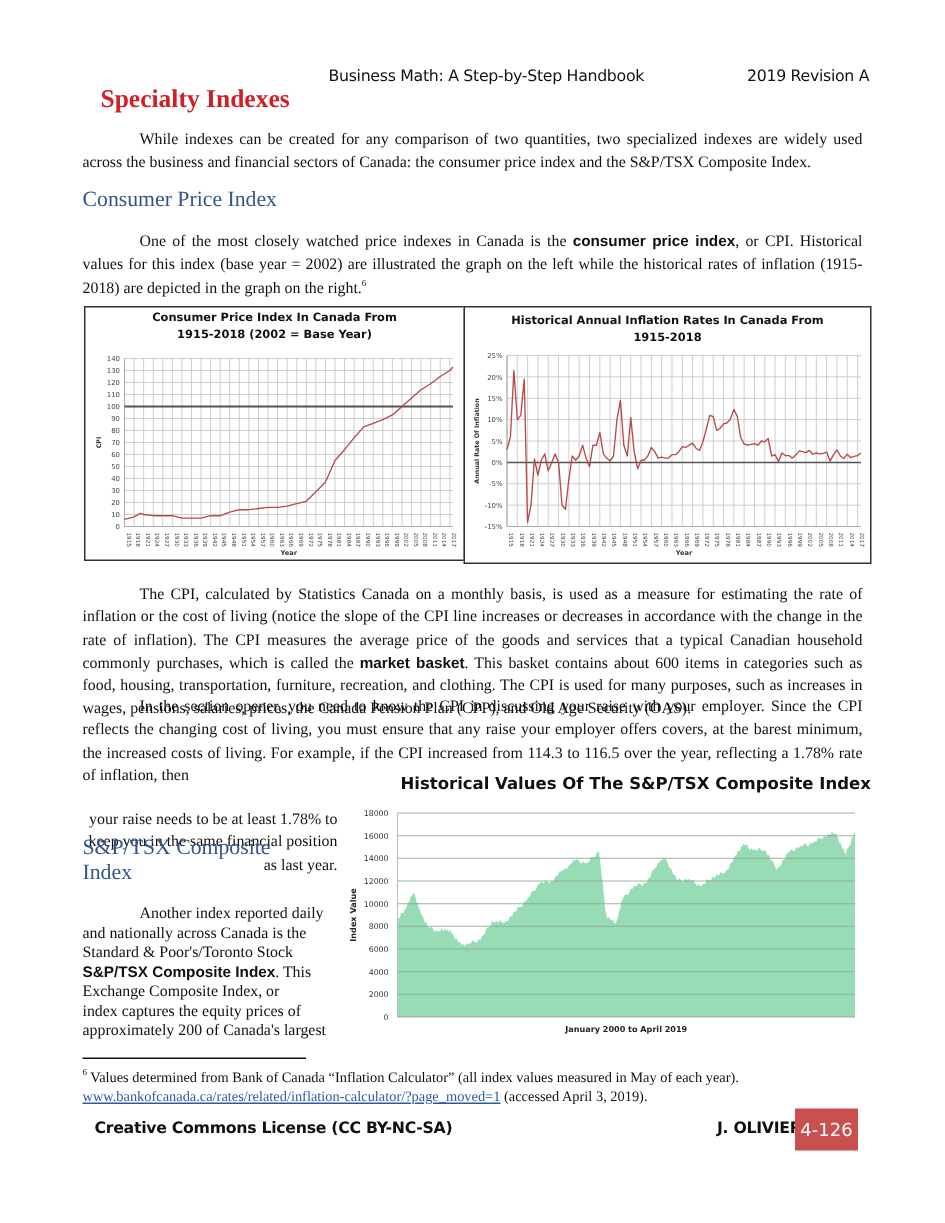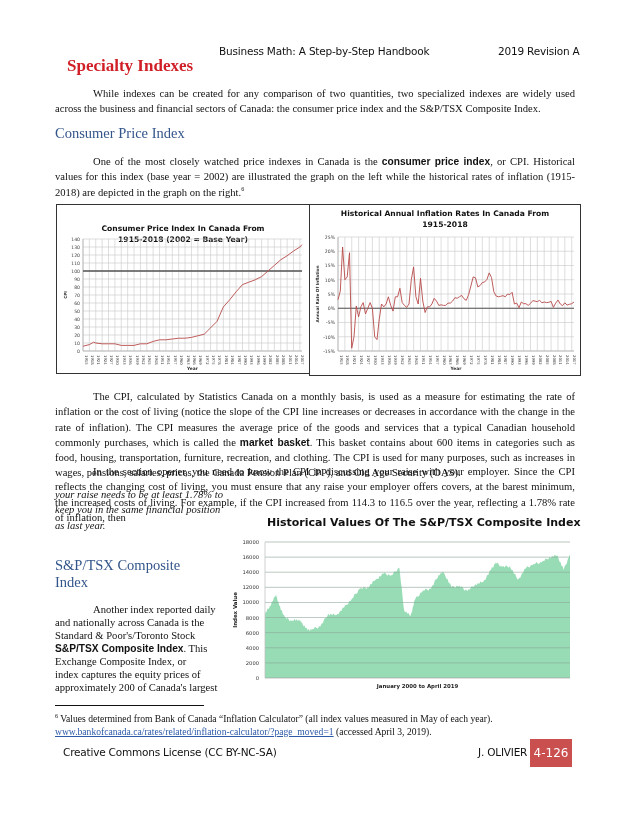--- a/index.html
+++ b/index.html
@@ -10,21 +10,21 @@
   .h2 { font-family: "Liberation Serif", serif; color: #33558a; font-size: 14.5px; }
   .para { font-family: "Liberation Serif", serif; font-size: 10.6px; line-height: 15.3px; color: #111; text-align: justify; }
   .para .ind { display: inline-block; width: 38px; }
   .para b { font-family: "Liberation Sans", sans-serif; font-weight: bold; font-size: 10.2px; }
   sup { font-size: 6px; vertical-align: super; line-height: 0; }
   .chartbox { border: 1.5px solid #333; background: #fff; box-sizing: border-box; }
   .ctitle { font-family: "DejaVu Sans", sans-serif; font-weight: bold; font-size: 7.6px; text-align: center; line-height: 11px; color: #111; }
   svg text { font-family: "DejaVu Sans", sans-serif; }
   .foot { font-family: "Liberation Serif", serif; font-size: 9.6px; line-height: 13px; }
   .foot a { color: #2d5aa8; text-decoration: underline; }
-  .license { font-family: "DejaVu Sans", sans-serif; font-size: 10.5px; color: #111; letter-spacing: -0.2px; }
+  .license { font-family: "DejaVu Sans", sans-serif; font-size: 10.5px; color: #111; letter-spacing: -0.2px; font-weight: bold; }
   .badge { background: #c9504f; color: #fff; font-family: "DejaVu Sans", sans-serif; font-size: 12px; text-align: center; }
 </style>
 </head>
 <body>
 
 <div class="abs hdr" style="left:219px; top:45px;">Business Math: A Step-by-Step Handbook</div>
 <div class="abs hdr" style="left:498px; top:45px;">2019 Revision A</div>
 
 <div class="abs h1" style="left:55px; top:56px;margin-left:12px;">Specialty Indexes</div>
 
@@ -32,21 +32,21 @@
   <span class="ind"></span><span>While indexes can be created for any comparison of two quantities, two specialized indexes are widely used across the business and financial sectors of Canada: the consumer price index and the S&amp;P/TSX Composite Index.</span>
 </div>
 
 <div class="abs h2" style="left:55px; top:125px;">Consumer Price Index</div>
 
 <div class="abs para" style="left:55px; top:154px; width:520px;">
   <span class="ind"></span><span>One of the most closely watched price indexes in Canada is the </span><b>consumer price index</b><span>, or CPI. Historical values for this index (base year = 2002) are illustrated the graph on the left while the historical rates of inflation (1915-2018) are depicted in the graph on the right.</span><sup>6</sup>
 </div>
 
 <div class="abs chartbox" style="left:56px; top:204px; width:254px; height:170px;">
-  <div class="ctitle" style="margin-top:18px;">
+  <div class="ctitle" style="margin-top:1px;">
     <div>Consumer Price Index In Canada From</div>
     <div>1915-2018 (2002 = Base Year)</div>
   </div>
   <svg id="cpi-svg" width="251" height="143" style="position:absolute; left:0; top:25px;">
       <line x1="26" x2="245" y1="121" y2="121" stroke="#c8c8c8" stroke-width="0.6"></line>
       <text x="23" y="122.8" font-size="4.6" text-anchor="end" fill="#444">0</text>
       <line x1="26" x2="245" y1="113" y2="113" stroke="#c8c8c8" stroke-width="0.6"></line>
       <text x="23" y="114.8" font-size="4.6" text-anchor="end" fill="#444">10</text>
       <line x1="26" x2="245" y1="105" y2="105" stroke="#c8c8c8" stroke-width="0.6"></line>
       <text x="23" y="106.8" font-size="4.6" text-anchor="end" fill="#444">20</text>
@@ -256,21 +256,21 @@
     </svg>
 </div>
 
 <div class="abs para" style="left:55px; top:389px; width:520px;">
   <span class="ind"></span><span>The CPI, calculated by Statistics Canada on a monthly basis, is used as a measure for estimating the rate of inflation or the cost of living (notice the slope of the CPI line increases or decreases in accordance with the change in the rate of inflation). The CPI measures the average price of the goods and services that a typical Canadian household commonly purchases, which is called the </span><b>market basket</b><span>. This basket contains about 600 items in categories such as food, housing, transportation, furniture, recreation, and clothing. The CPI is used for many purposes, such as increases in wages, pensions, salaries, prices, the Canada Pension Plan (CPP), and Old Age Security (OAS).</span>
 </div>
 
 <div class="abs para" style="left:55px; top:464px; width:520px;">
   <span class="ind"></span><span>In the section opener, you need to know the CPI in discussing your raise with your employer. Since the CPI reflects the changing cost of living, you must ensure that any raise your employer offers covers, at the barest minimum, the increased costs of living. For example, if the CPI increased from 114.3 to 116.5 over the year, reflecting a 1.78% rate of inflation, then</span>
 </div>
-<div class="abs para" style="left:55px; top:487px; width:170px; text-align:left;font-style:italic;">
+<div class="abs para" style="left:55px; top:539px; width:170px; text-align:right;">
   <div>your raise needs to be at least 1.78% to</div>
   <div>keep you in the same financial position</div>
   <div>as last year.</div>
 </div>
 
 <div class="abs h2" style="left:55px; top:557px; line-height:17px;">
   <div>S&amp;P/TSX Composite</div>
   <div>Index</div>
 </div>
 

